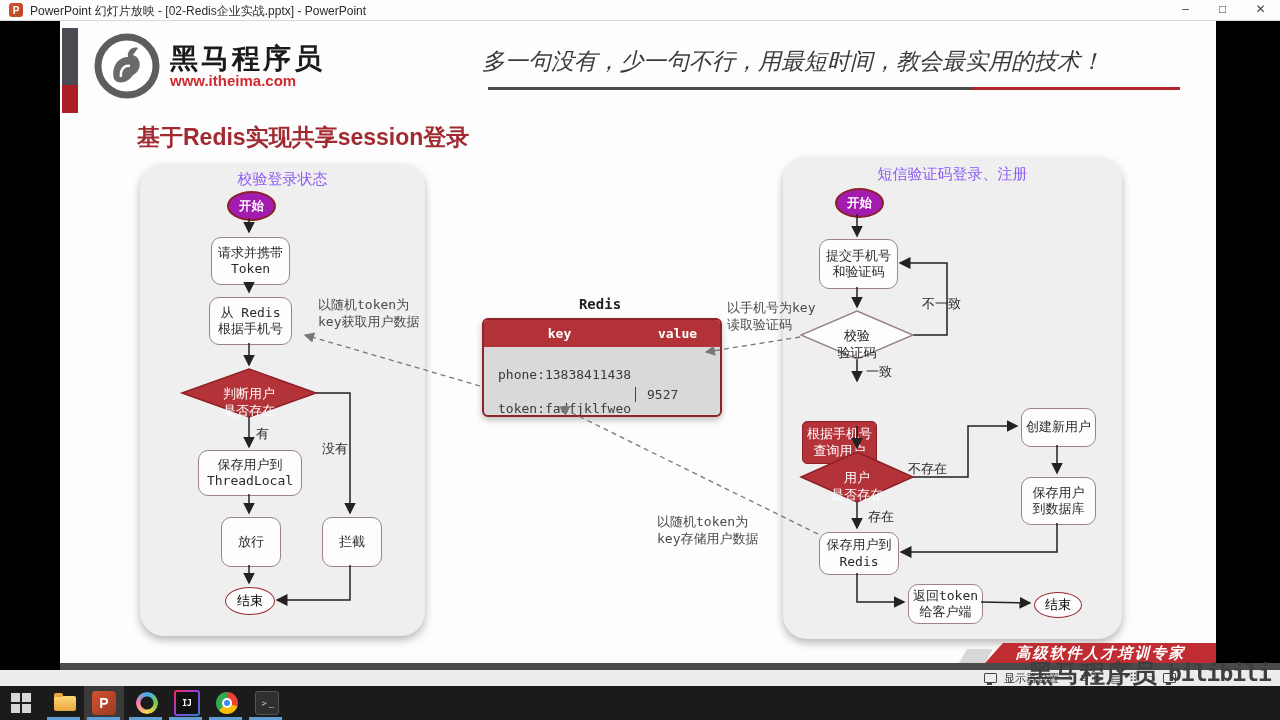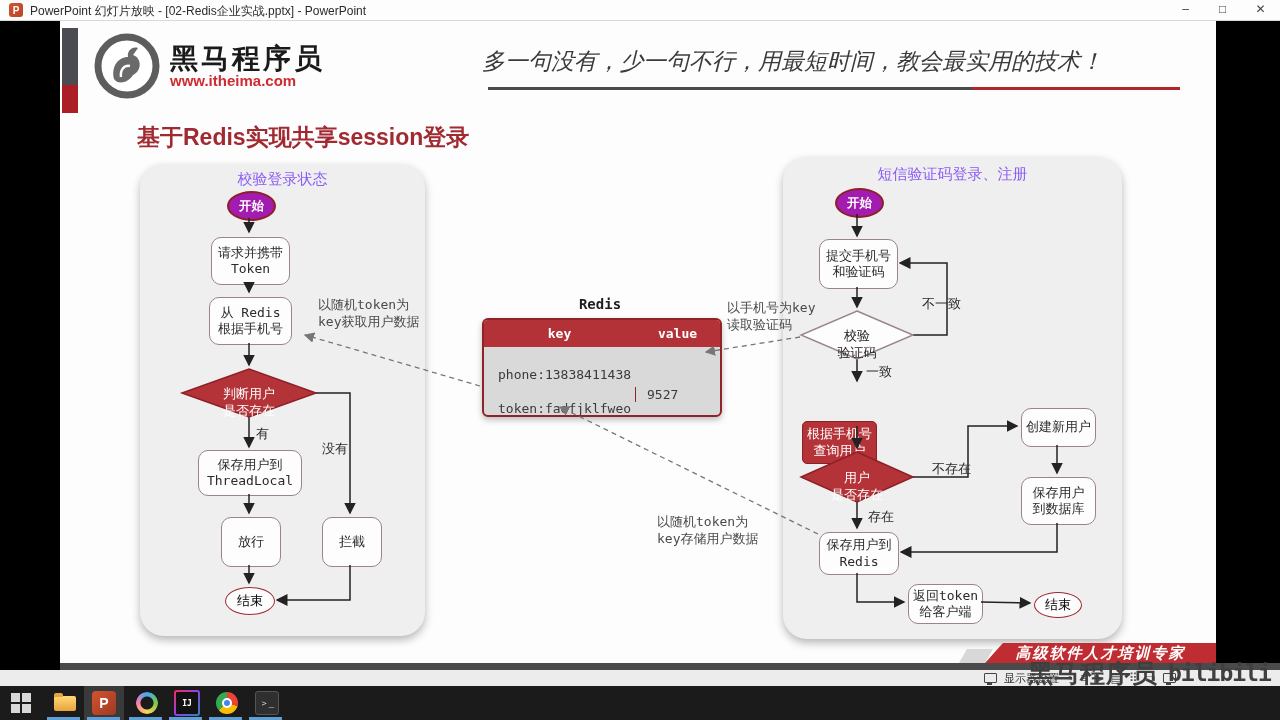--- a/index.html
+++ b/index.html
@@ -223,21 +223,21 @@
 <div class="node" style="left:819px;top:239px;width:77px;height:48px;">提交手机号
 和验证码</div>
 <div class="dtext" style="left:817px;top:318px;width:80px;height:34px;color:#222;">校验
 验证码</div>
 <div class="lbl" style="left:922px;top:295px;">不一致</div>
 <div class="lbl" style="left:866px;top:363px;">一致</div>
 <div class="node rednode" style="left:802px;top:385px;width:73px;height:41px;border-radius:5px;margin-top:36px;">根据手机号
 查询用户</div>
 <div class="dtext" style="left:817px;top:460px;width:80px;height:34px;color:#fff;">用户
 是否存在</div>
-<div class="lbl" style="left:932px;top:460px;">不存在</div>
+<div class="lbl" style="left:908px;top:460px;">不存在</div>
 <div class="lbl" style="left:868px;top:508px;">存在</div>
 <div class="node" style="left:1021px;top:408px;width:73px;height:37px;">创建新用户</div>
 <div class="node" style="left:1021px;top:477px;width:73px;height:46px;">保存用户
 到数据库</div>
 <div class="node" style="left:819px;top:532px;width:78px;height:41px;">保存用户到
 Redis</div>
 <div class="node" style="left:908px;top:584px;width:73px;height:38px;">返回token
 给客户端</div>
 <div class="endnode" style="left:1034px;top:592px;width:46px;height:24px;">结束</div>
 

